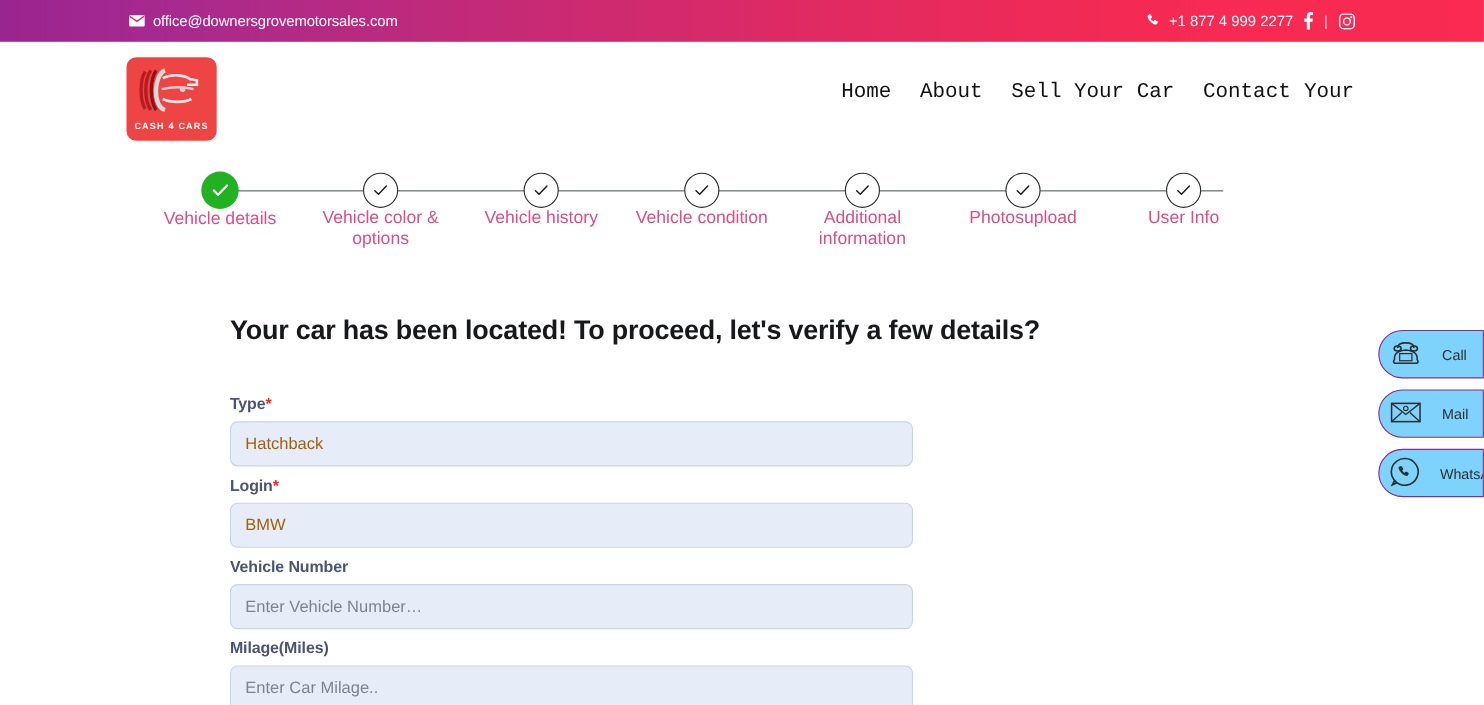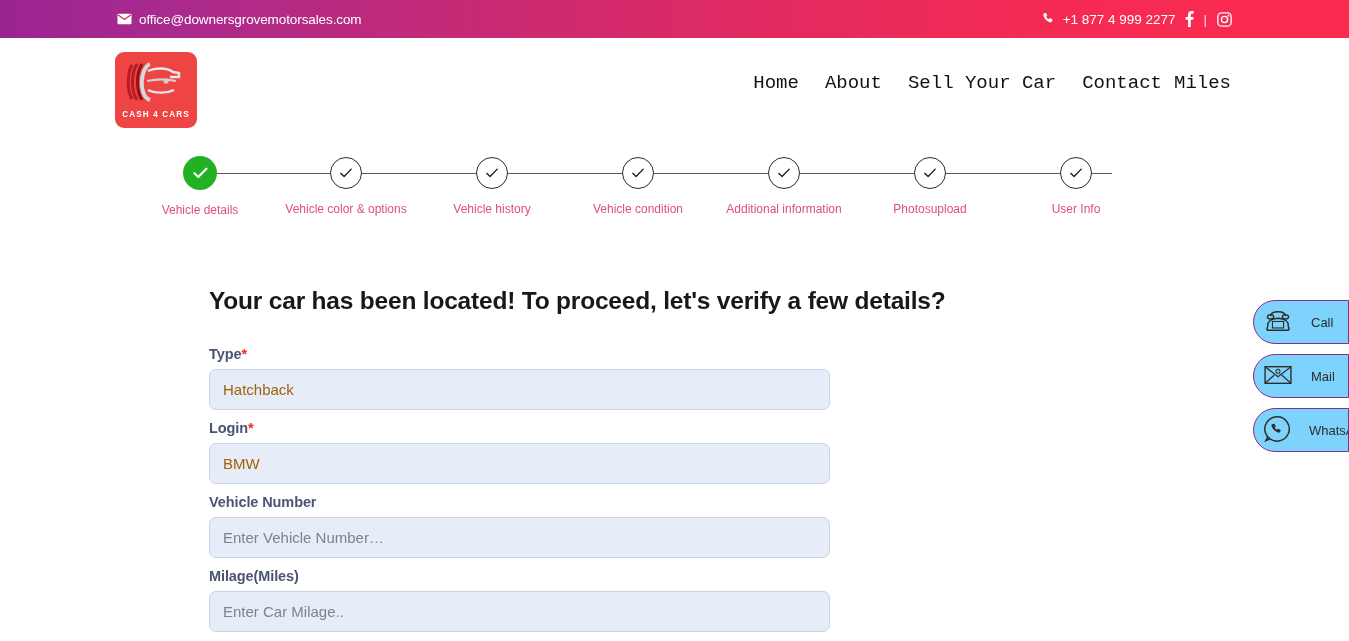--- a/index.html
+++ b/index.html
@@ -123,38 +123,37 @@
     z-index: 2;
   }
   .step.done .step-circle {
     background: #22b123;
     border: none;
     width: 34px;
     height: 34px;
     margin-top: 26px;
   }
   .step-label {
-    margin-top: 11px;
-    font-size: 12px;
+    font-size: 16px;
     color: #dd4d84;
     line-height: 19px;
   }
   .check-dark { stroke: #17191c; }
 
   
   .main {
     padding-left: 209px;
     padding-top: 52px;
   }
   .page-title {
     font-size: 24.5px;
     font-weight: bold;
     color: #17181c;
     letter-spacing: -0.2px;
-    margin-bottom: 31px;
+    margin-bottom: 45px;
   }
   .field { margin-bottom: 10px; }
   .field-label {
     font-size: 14.5px;
     font-weight: bold;
     color: #4c5473;
     margin-bottom: 7px;
     letter-spacing: -0.1px;
   }
   .req { color: #ff1f1f; font-weight: bold; }
@@ -249,21 +248,21 @@
       <path d="M22 31 C30 35 42 34 48 31" stroke="#e8e8e8" stroke-width="2.4" fill="none"></path>
       <circle cx="40" cy="22" r="2.6" fill="#d0d0d0"></circle>
     </svg>
     <div class="logo-text">CASH 4 CARS</div>
   </div>
   <nav class="nav">
     <a href="#">Home</a>
     <a href="#">About</a>
     <a href="#">Sell Your Car</a>
     <a href="#">Contact</a>
-    <a href="#" style="margin-left:-14px">Miles</a>
+    <a href="#" style="margin-left:-14px">Your</a>
   </nav>
 </div>
 
 <div class="stepper">
   <div class="stepper-inner">
     <div class="step-line"></div>
 
     <div class="step done" style="left:-30px">
       <div class="step-circle">
         <svg width="15" height="12" viewBox="0 0 16 12">

